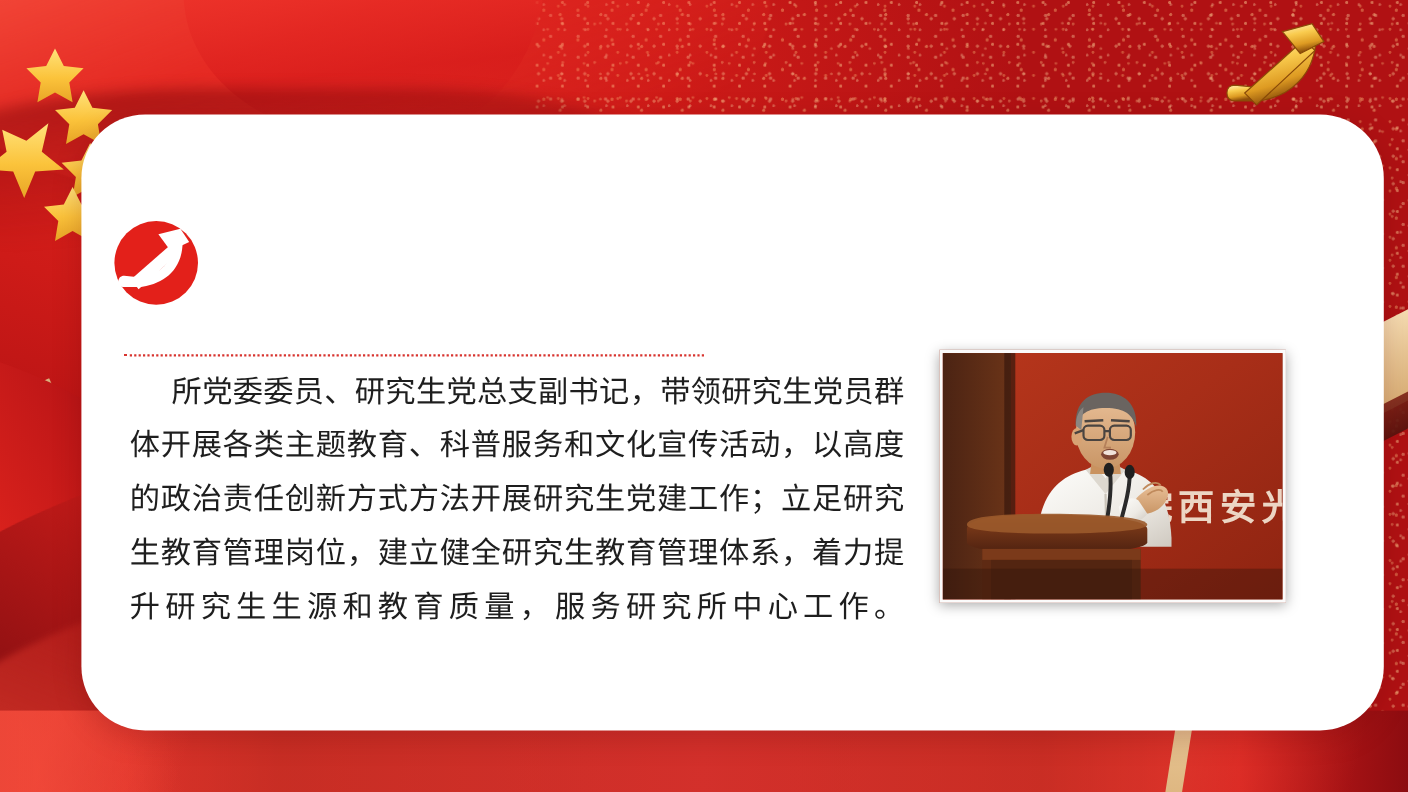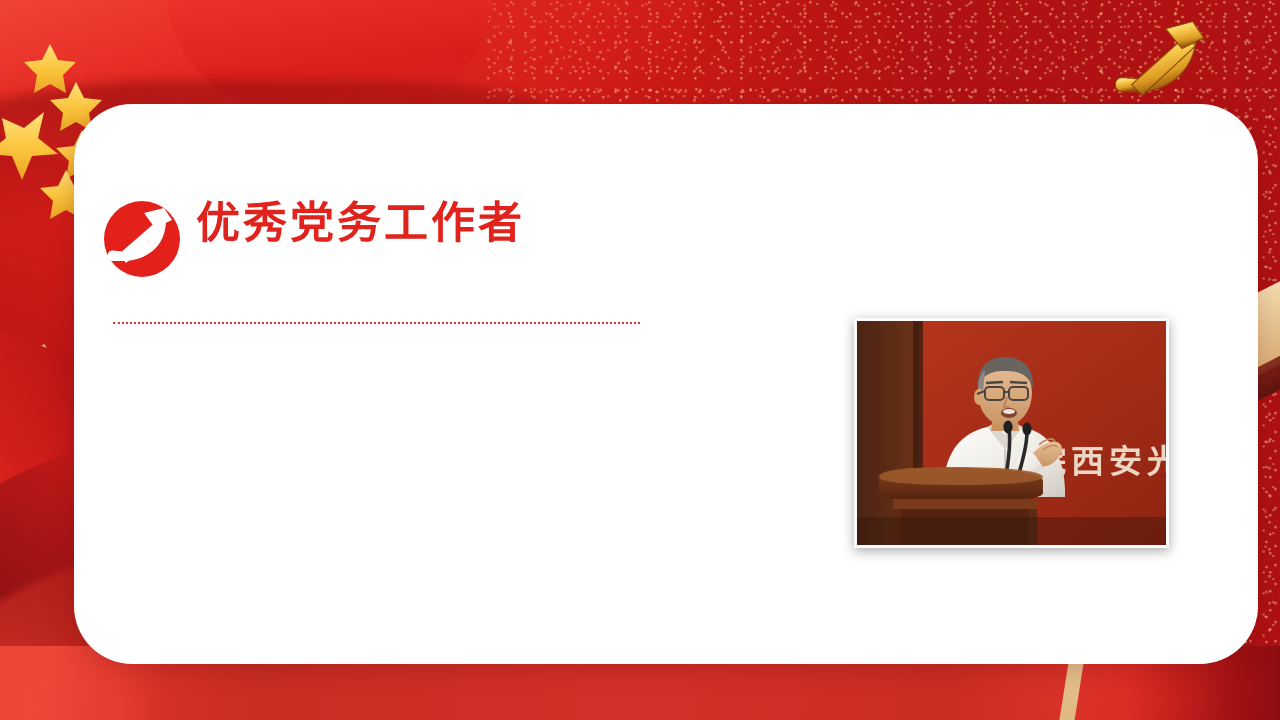--- a/index.html
+++ b/index.html
@@ -333,25 +333,25 @@
       <circle cx="39" cy="39" r="38" fill="#E3201A"></circle>
       <g fill="#FFFFFF">
         <path d="M63,20 C63,45 46,59 23,61 L23,52 C41,50 55,39 55,21 Z"></path>
         <path d="M23,61 L23,52 L10,50.6 C6.6,50.6 4.6,52.6 4.6,56 C4.6,59.4 6.6,61 10,61 Z"></path>
         <path d="M16,54 L55,20 L62,28 L23,63 Z"></path>
         <path d="M41,13 L61,8 L69,20 L52,28 Z"></path>
       </g>
     </svg>
   </div>
 
-  <div class="title">优秀党务工作者</div>
 
 
   <div class="divider"></div>
 
+  <div class="bio">所党委委员、研究生党总支副书记，带领研究生党员群体开展各类主题教育、科普服务和文化宣传活动，以高度的政治责任创新方式方法开展研究生党建工作；立足研究生教育管理岗位，建立健全研究生教育管理体系，着力提升研究生生源和教育质量，服务研究所中心工作。</div>
 
   <div class="photo">
     <svg viewBox="0 0 309 224" xmlns="http://www.w3.org/2000/svg">
       <defs>
         <linearGradient id="wallL" x1="0" y1="0" x2="1" y2="0">
           <stop offset="0%" stop-color="#4B2313"></stop>
           <stop offset="100%" stop-color="#6B3418"></stop>
         </linearGradient>
         <linearGradient id="wallR" x1="0" y1="0" x2="1" y2="1">
           <stop offset="0%" stop-color="#B8371C"></stop>

